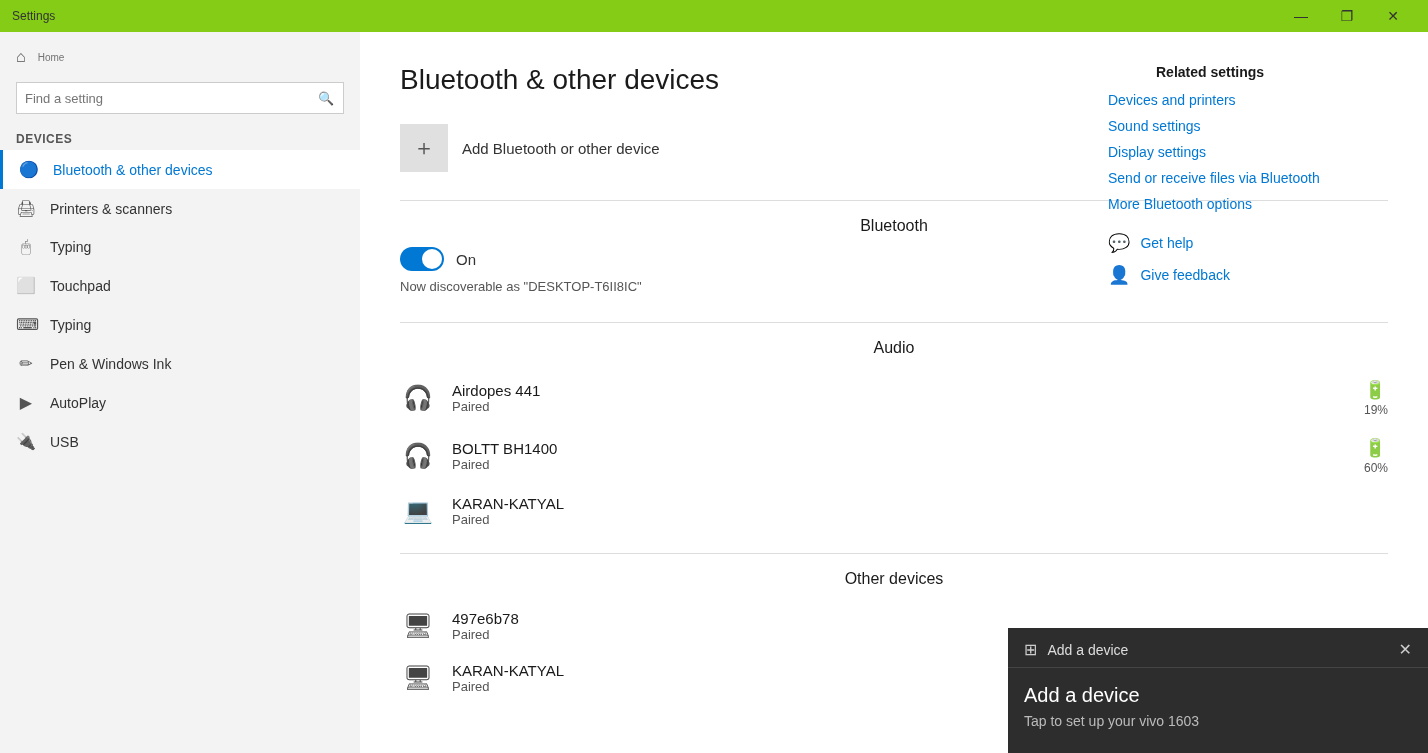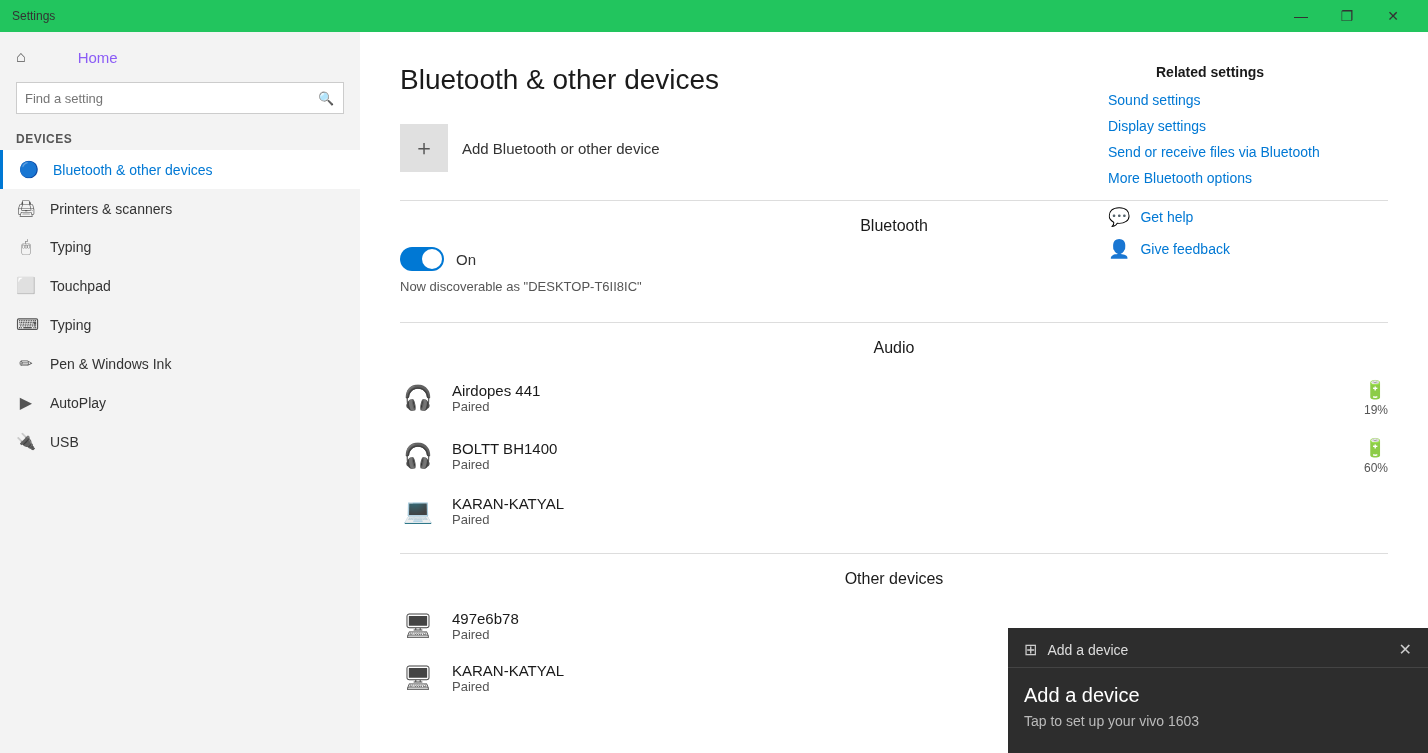--- a/index.html
+++ b/index.html
@@ -8,21 +8,21 @@
       background: #f3f3f3;
       width: 1428px;
       height: 753px;
       overflow: hidden;
       display: flex;
       flex-direction: column;
     }
 
     
     .title-bar {
-      background: #22c55e;
+      background: #84cc16;
       height: 32px;
       display: flex;
       align-items: center;
       padding: 0 12px;
       justify-content: space-between;
       flex-shrink: 0;
     }
     .title-bar-title {
       font-size: 12px;
       color: #333;
@@ -68,23 +68,22 @@
       padding: 8px 16px;
       cursor: pointer;
       gap: 12px;
       margin-bottom: 4px;
     }
     .sidebar-home-icon {
       font-size: 16px;
       color: #555;
     }
     .sidebar-home-label {
-      font-size: 15px;
-      color: #8b5cf6;
-      margin-left: 40px;
+      font-size: 10px;
+      color: #737373;
     }
 
     .search-box {
       margin: 4px 16px 12px 16px;
       display: flex;
       align-items: center;
       background: white;
       border: 1px solid #ccc;
       height: 32px;
       padding: 0 8px;
@@ -502,20 +501,21 @@
       <div class="device-info">
         <div class="device-name">KARAN-KATYAL</div>
         <div class="device-status">Paired</div>
       </div>
     </div>
       </div>
 
     <div class="related-settings">
       <div class="related-title">Related settings</div>
       <div id="related-links">
+          <a class="related-link">Devices and printers</a>
           <a class="related-link">Sound settings</a>
           <a class="related-link">Display settings</a>
           <a class="related-link">Send or receive files via Bluetooth</a>
           <a class="related-link">More Bluetooth options</a>
         </div>
       <div class="help-section">
         <div id="help-items">
             <div class="help-item">
       <span class="help-icon">💬</span>
       <span class="help-label">Get help</span>

